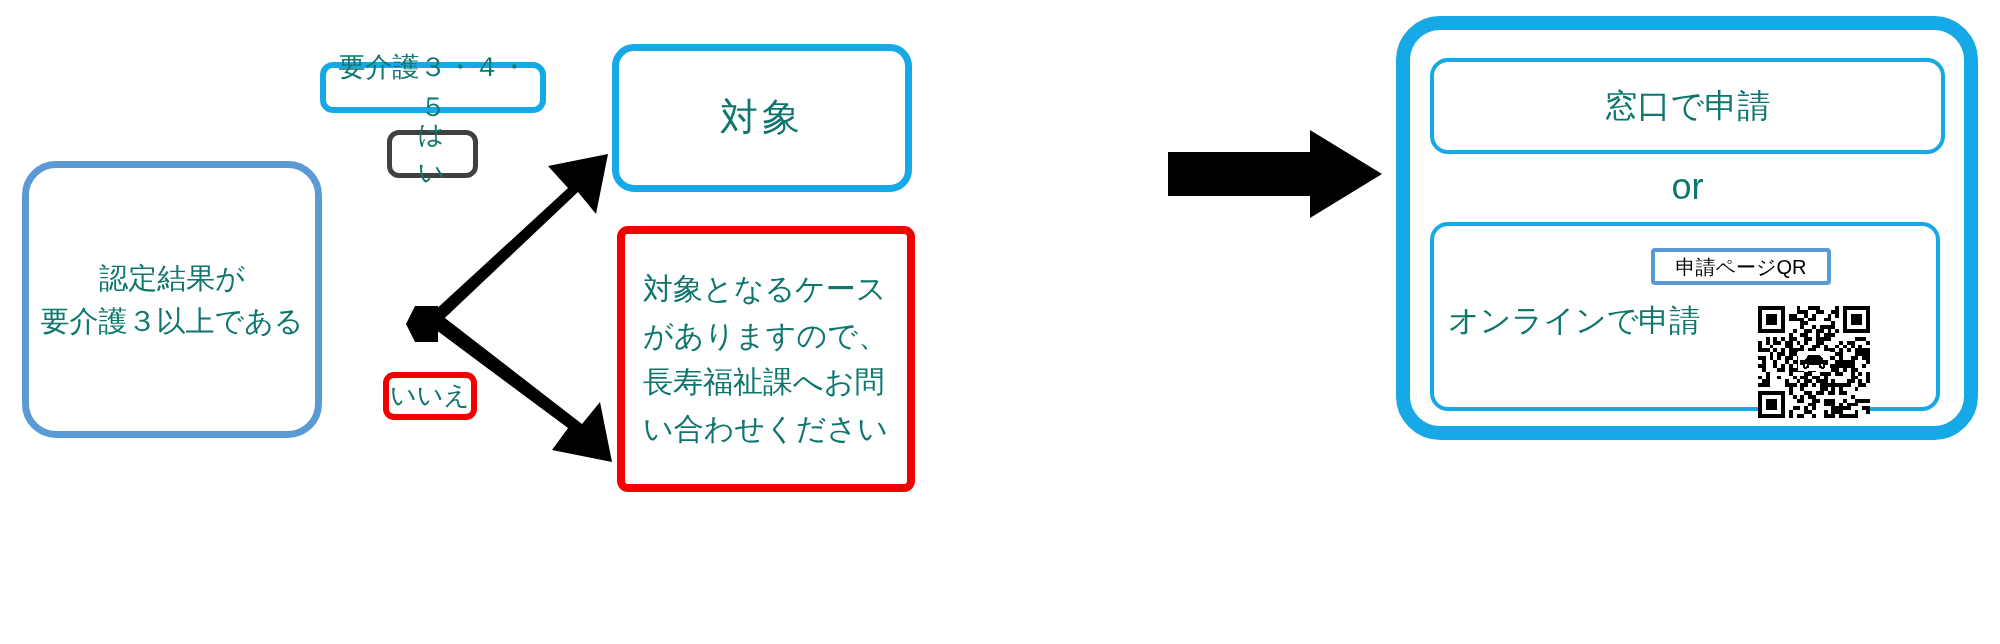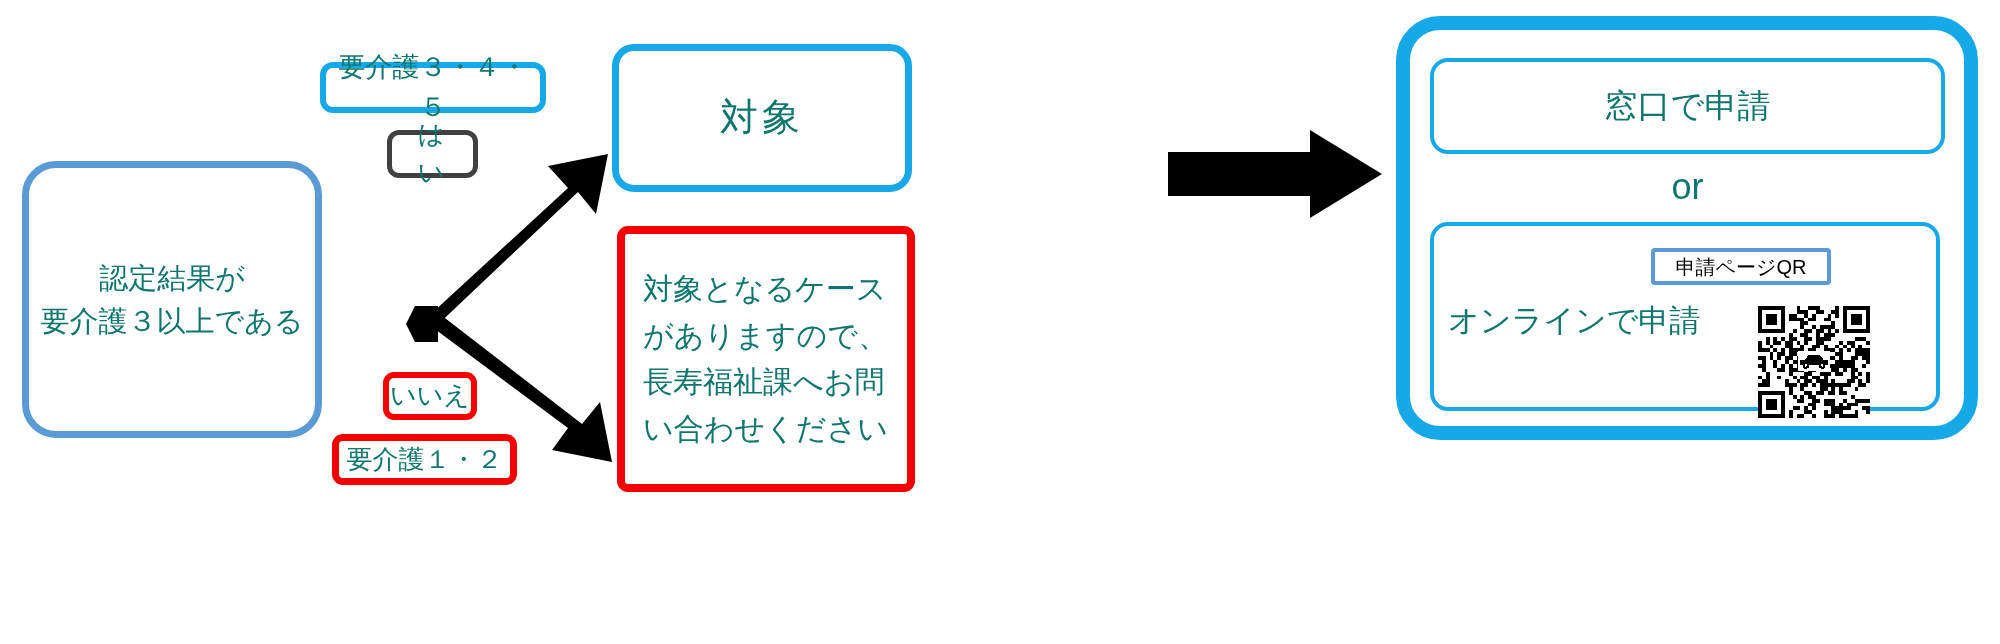--- a/index.html
+++ b/index.html
@@ -207,23 +207,20 @@
   </div>
 
   <div class="box" id="label-yes">
     <span>は　い</span>
   </div>
 
   <div class="box" id="label-no">
     <span>いいえ</span>
   </div>
 
-  <div class="box" id="label-care-12">
-    <span>要介護１・２</span>
-  </div>
 
   <svg class="arrow-svg" id="branch-arrows" width="300" height="320" viewBox="0 0 300 320">
 
     <path d="M 100 214 L 248 78 L 228 56 L 288 44 L 276 104 L 258 82 L 110 222 Z" fill="#000000"></path>
 
     <path d="M 100 208 L 248 318 L 232 340 L 292 352 L 280 292 L 262 314 L 112 198 Z" fill="#000000"></path>
 
     <path d="M 95 196 L 118 196 L 118 232 L 95 232 L 86 214 Z" fill="#000000"></path>
   </svg>
 

